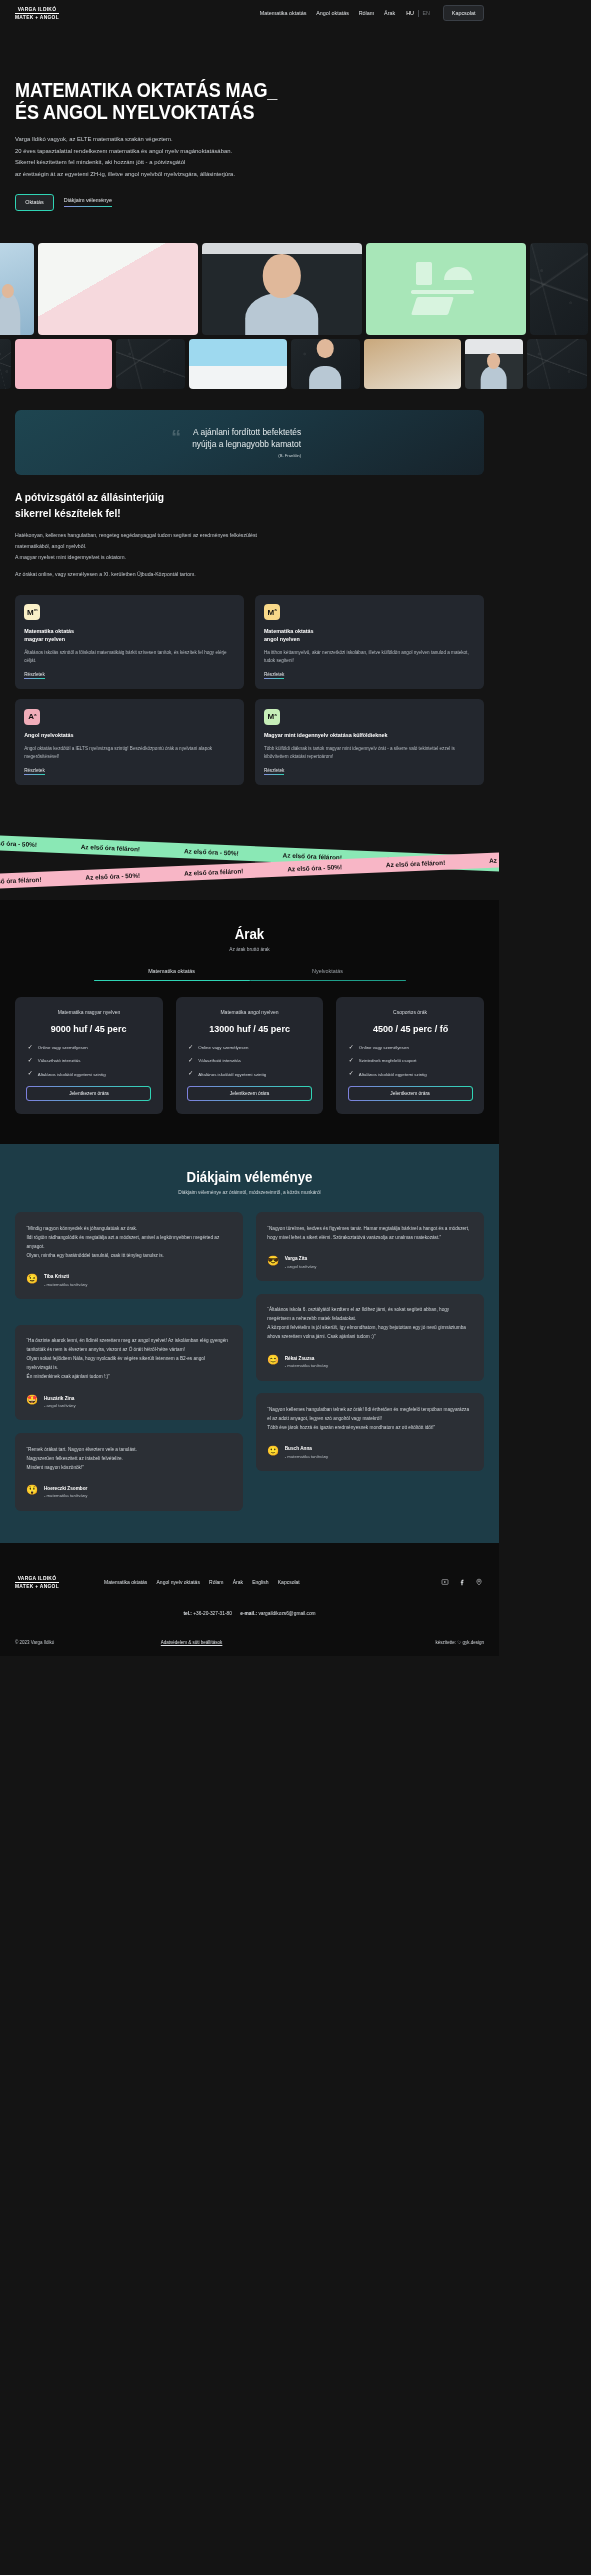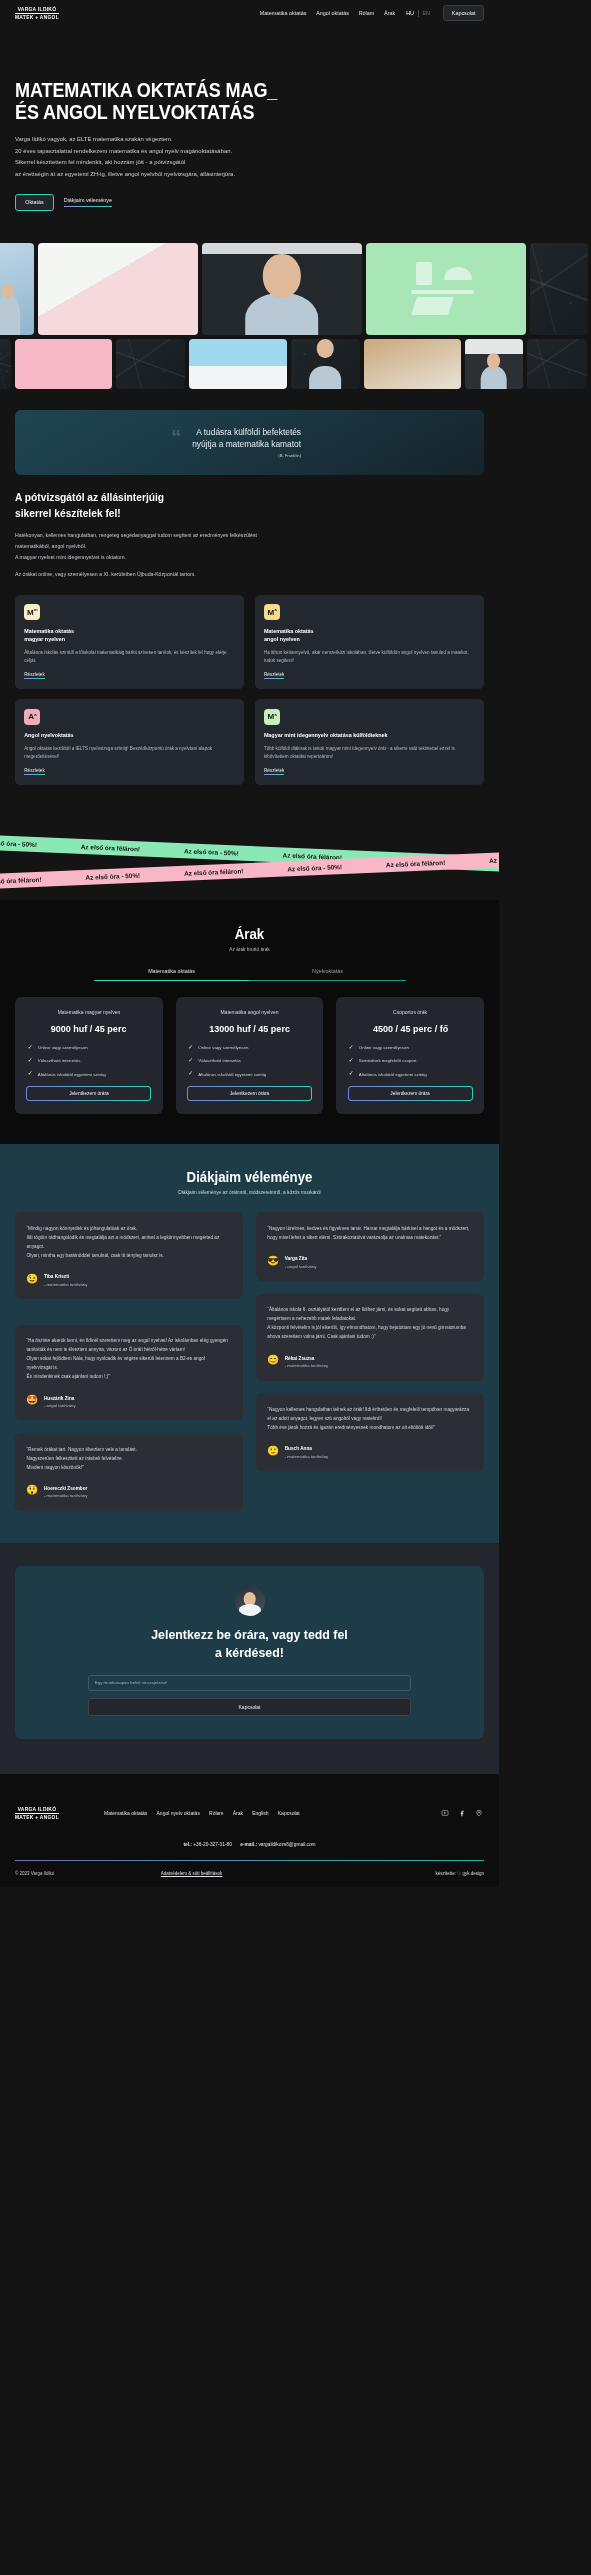--- a/index.html
+++ b/index.html
@@ -489,22 +489,22 @@
       <div class="g-tile ph-craft" style="width:97px;"></div>
       <div class="g-tile ph-grey person" style="width:58px;"></div>
       <div class="g-tile chalk" style="width:60px;"></div>
     </div>
   </div>
 
   <div class="quote-wrap">
     <div class="quote">
       <div class="quote-inner">
         <span class="quote-mark">“</span>
-        <div class="quote-l1">A tudásra külföldi befektetés</div>
-        <div class="quote-l2">nyújtja a matematika kamatot</div>
+        <div class="quote-l1">A ajánlani fordított befektetés</div>
+        <div class="quote-l2">nyújtja a legnagyobb kamatot</div>
         <div class="quote-src">(B. Franklin)</div>
       </div>
     </div>
   </div>
 
   <div class="about">
     <h2>
       <span>A pótvizsgától az állásinterjúig</span><br>
       <span>sikerrel készítelek fel!</span>
     </h2>
@@ -747,31 +747,20 @@
               <span class="tname">Busch Anna</span>
               <div class="trole">- matematika tanítvány</div>
             </span>
           </div>
         </div>
 
       </div>
     </div>
   </div>
 
-  <div class="cta-wrap">
-    <div class="cta">
-      <div class="cta-avatar"></div>
-      <h2>
-        <span>Jelentkezz be órára, vagy tedd fel</span><br>
-        <span>a kérdésed!</span>
-      </h2>
-      <div class="cta-field">Egy munkanapon belüli visszajelzést!</div>
-      <button class="cta-btn">Kapcsolat</button>
-    </div>
-  </div>
 
   <div class="footer">
     <div class="f-top">
       <div class="logo">
         <span class="logo-top">VARGA ILDIKÓ</span>
         <span class="logo-bottom">MATEK + ANGOL</span>
       </div>
       <div class="f-nav">
         <a href="#">Matematika oktatás</a>
         <a href="#">Angol nyelv oktatás</a>

